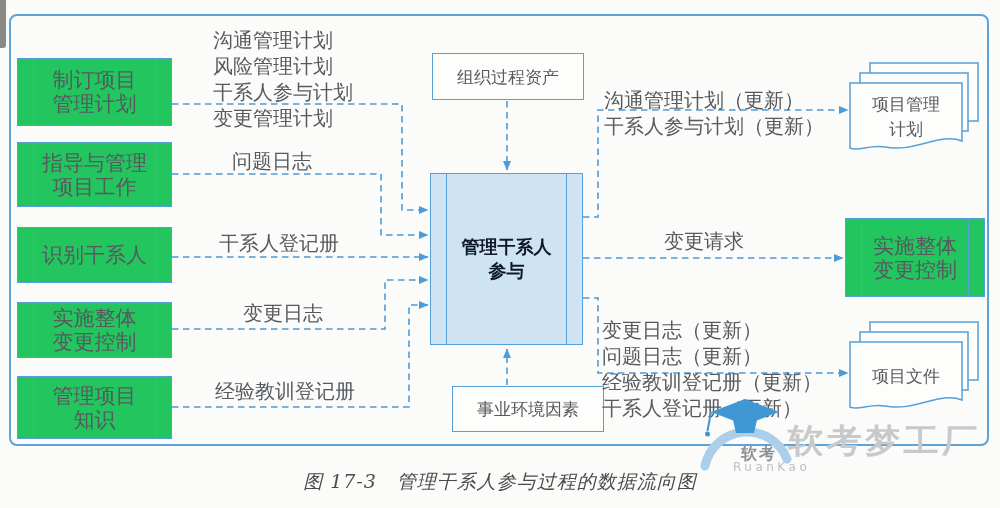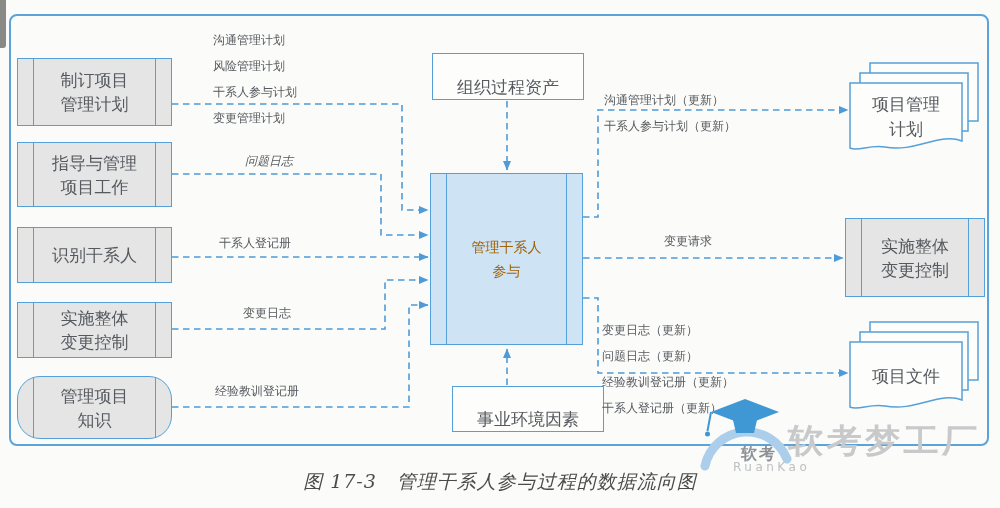--- a/index.html
+++ b/index.html
@@ -7,37 +7,37 @@
     position:relative;width:1000px;height:508px;overflow:hidden;
     background:#fbfbf9;
     font-family:"DejaVu Serif","Liberation Serif",serif;
     color:#565a5f;
   }
   svg.layer{position:absolute;left:0;top:0;pointer-events:none;}
   .bg-layer{z-index:1;}
   .fg-layer{z-index:3;}
   
   .pbox{
-    position:absolute;z-index:2;border:1.5px solid #55a0d8;background:#e5e5e5;
+    position:absolute;z-index:2;border:1.5px solid #55a0d8;background:#22c55e;
     display:flex;align-items:center;justify-content:center;text-align:center;
-    font-size:17px;line-height:24px;white-space:pre-line;box-sizing:border-box;
+    font-size:21px;line-height:24px;white-space:pre-line;box-sizing:border-box;
   }
   .pbox::before,.pbox::after{
     content:"";position:absolute;top:0;bottom:0;width:0;border-left:1.3px solid #55a0d8;
   }
   .pbox::before{left:15px;}
   .pbox::after{right:15px;}
   .plain-box{
     position:absolute;z-index:2;border:1.5px solid #55a0d8;background:#fdfdfb;
-    display:flex;align-items:flex-end;justify-content:center;text-align:center;
+    display:flex;align-items:center;justify-content:center;text-align:center;
     font-size:17px;line-height:24px;box-sizing:border-box;
   }
-  .center-box{background:#cee3f4;font-size:14px;color:#a16207;}
+  .center-box{background:#cee3f4;font-size:18px;color:#0f172a;font-weight:bold;}
   .flow-label{
-    position:absolute;z-index:4;font-size:12px;line-height:26px;white-space:pre-line;
+    position:absolute;z-index:4;font-size:20px;line-height:26px;white-space:pre-line;
     color:#565a5f;
   }
   .doc-label{
     position:absolute;z-index:4;font-size:17px;line-height:25px;white-space:pre-line;
     text-align:center;color:#565a5f;
   }
   .caption{
     position:absolute;z-index:4;left:0;top:469px;width:1000px;text-align:center;
     font-size:19px;color:#4b4b4b;letter-spacing:1px;font-style:italic;
   }
@@ -89,21 +89,21 @@
     <span>识别干系人</span>
   </div>
   <div class="pbox" style="left:17px;top:142px;width:155px;height:65px;">
     <span>指导与管理
 项目工作</span>
   </div>
   <div class="pbox" style="left:17px;top:302px;width:155px;height:56px;">
     <span>实施整体
 变更控制</span>
   </div>
-  <div class="pbox" style="left:17px;top:376px;width:155px;height:63px;border-radius:23px;">
+  <div class="pbox" style="left:17px;top:376px;width:155px;height:63px;">
     <span>管理项目
 知识</span>
   </div>
 
   <div class="plain-box" style="left:432px;top:53px;width:152px;height:47px;">
     <span>组织过程资产</span>
   </div>
   <div class="pbox center-box" style="left:430px;top:173px;width:153px;height:172px;">
     <span>管理干系人
 参与</span>
@@ -118,21 +118,21 @@
   </div>
 
   <div class="doc-label" style="left:852px;top:364px;width:108px;">项目文件</div>
   <div class="doc-label" style="left:852px;top:92px;width:108px;">项目管理
 计划</div>
 
   <div class="flow-label" style="left:213px;top:27px;">沟通管理计划
 风险管理计划
 干系人参与计划
 变更管理计划</div>
-  <div class="flow-label" style="left:245px;top:148px;font-style:italic;">问题日志</div>
+  <div class="flow-label" style="left:232px;top:148px;">问题日志</div>
   <div class="flow-label" style="left:219px;top:230px;">干系人登记册</div>
   <div class="flow-label" style="left:243px;top:300px;">变更日志</div>
   <div class="flow-label" style="left:215px;top:378px;">经验教训登记册</div>
 
   <div class="flow-label" style="left:604px;top:87px;">沟通管理计划（更新）
 干系人参与计划（更新）</div>
   <div class="flow-label" style="left:664px;top:228px;">变更请求</div>
   <div class="flow-label" style="left:602px;top:317px;">变更日志（更新）
 问题日志（更新）
 经验教训登记册（更新）

